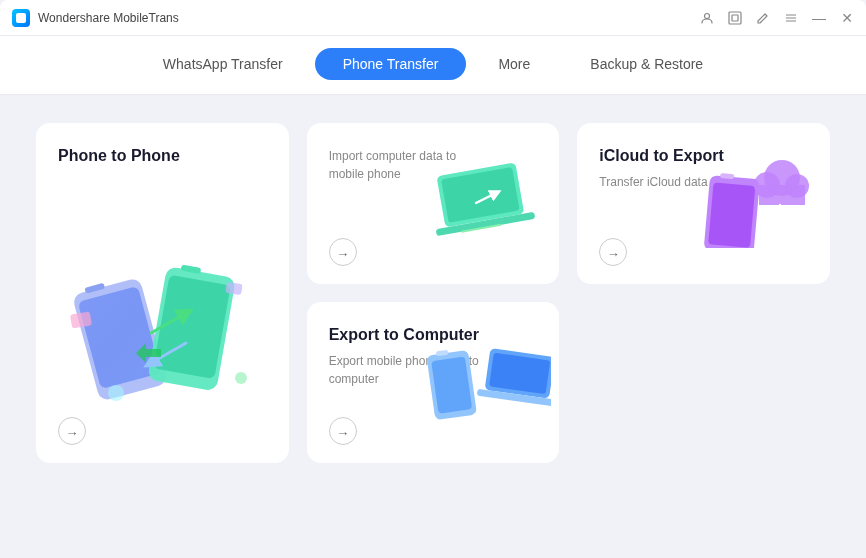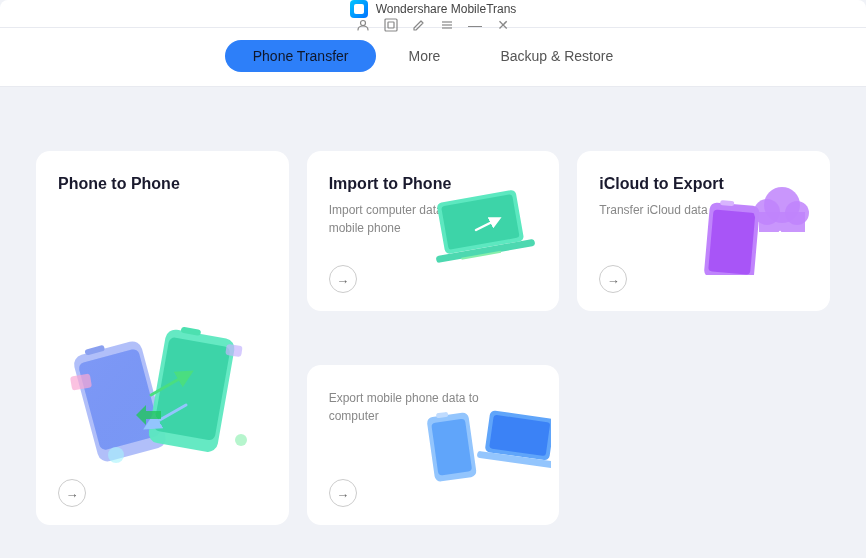--- a/index.html
+++ b/index.html
@@ -11,24 +11,23 @@
       overflow: hidden;
       border-radius: 8px;
     }
 
     
     .titlebar {
       display: flex;
       align-items: center;
       justify-content: space-between;
       background: #ffffff;
-      height: 28px;
+      height: 36px;
       padding: 0 12px;
       border-bottom: 1px solid #e8eaf0;
-      flex-direction: column;
     }
     .titlebar-left {
       display: flex;
       align-items: center;
       gap: 8px;
     }
     .app-icon {
       width: 18px;
       height: 18px;
       background: linear-gradient(135deg, #00c6ff, #0072ff);
@@ -74,42 +73,41 @@
       font-size: 14px;
       font-weight: 500;
       cursor: pointer;
       border: none;
       background: transparent;
       color: #555;
       transition: all 0.2s;
     }
     .nav-tab.active {
       background: #2d7ff9;
-      color: #0f172a;
+      color: #ffffff;
     }
 
     
     .main {
       padding: 28px 36px;
       display: grid;
       grid-template-columns: 1fr 1fr 1fr;
       grid-template-rows: auto auto;
       gap: 18px;
     }
 
     .card {
       background: #ffffff;
       border-radius: 14px;
       padding: 24px 22px 20px;
       position: relative;
       overflow: hidden;
       cursor: pointer;
       transition: box-shadow 0.2s;
       min-height: 160px;
-      margin-top: 36px;
     }
     .card.large {
       grid-row: 1 / 3;
       min-height: 340px;
     }
     .card-title {
       font-size: 16px;
       font-weight: 700;
       color: #1a1a2e;
       margin-bottom: 8px;
@@ -199,20 +197,21 @@
         <line x1="2" y1="7" x2="12" y2="7" stroke="#888" stroke-width="1.2"></line>
         <line x1="2" y1="10" x2="12" y2="10" stroke="#888" stroke-width="1.2"></line>
       </svg>
     </div>
     <div class="titlebar-icon" style="color:#888; font-size:14px;">—</div>
     <div class="titlebar-icon" style="color:#888; font-size:14px;">✕</div>
   </div>
 </div>
 
 <div class="nav-bar">
+  <button class="nav-tab">WhatsApp Transfer</button>
   <button class="nav-tab active">Phone Transfer</button>
   <button class="nav-tab">More</button>
   <button class="nav-tab">Backup &amp; Restore</button>
 </div>
 
 <div class="main">
 
   <div class="card large">
     <div class="card-title">Phone to Phone</div>
 
@@ -250,21 +249,20 @@
         </marker>
         <marker id="arrowBlue" markerWidth="6" markerHeight="6" refX="3" refY="3" orient="auto">
           <path d="M0,0 L0,6 L6,3 z" fill="#93c5fd"></path>
         </marker>
       </defs>
     </svg>
     <div class="card-arrow">→</div>
   </div>
 
   <div class="card">
-    <div class="card-title">Import to Phone</div>
     <div class="card-desc">Import computer data to mobile phone</div>
 
     <svg class="import-img" width="130" height="100" viewBox="0 0 130 100" fill="none" xmlns="http://www.w3.org/2000/svg">
 
       <g transform="rotate(-10, 65, 50)">
         <rect x="20" y="20" width="80" height="52" rx="5" fill="#5de8c0"></rect>
         <rect x="24" y="24" width="72" height="44" rx="3" fill="#3dd4a8"></rect>
         <rect x="10" y="72" width="100" height="7" rx="3" fill="#4dd8b0"></rect>
         <path d="M35 79 L75 79" stroke="#86efac" stroke-width="2"></path>
       </g>
@@ -296,20 +294,21 @@
       <circle cx="105" cy="43" r="12" fill="#c084fc" opacity="0.85"></circle>
       <rect x="67" y="42" width="46" height="20" rx="0" fill="#c084fc" opacity="0.85"></rect>
 
       <path d="M88 62 L88 78" stroke="white" stroke-width="2.5" stroke-linecap="round"></path>
       <path d="M83 73 L88 80 L93 73" stroke="white" stroke-width="2.5" stroke-linecap="round" stroke-linejoin="round"></path>
     </svg>
     <div class="card-arrow">→</div>
   </div>
 
   <div class="card" style="grid-column: 2; grid-row: 2;">
+    <div class="card-title">Export to Computer</div>
     <div class="card-desc">Export mobile phone data to computer</div>
 
     <svg class="export-img" width="130" height="105" viewBox="0 0 130 105" fill="none" xmlns="http://www.w3.org/2000/svg">
 
       <g transform="rotate(-8, 35, 65)">
         <rect x="10" y="30" width="42" height="65" rx="6" fill="#93c5fd"></rect>
         <rect x="14" y="36" width="34" height="53" rx="4" fill="#60a5fa"></rect>
         <rect x="20" y="27" width="12" height="5" rx="2.5" fill="#bfdbfe"></rect>
       </g>
 

